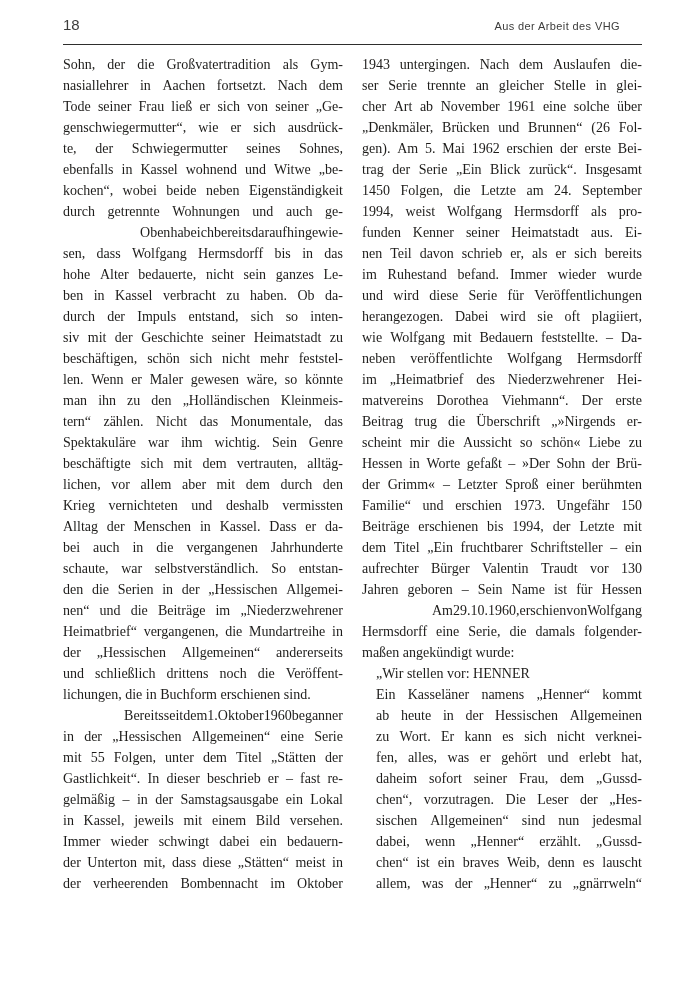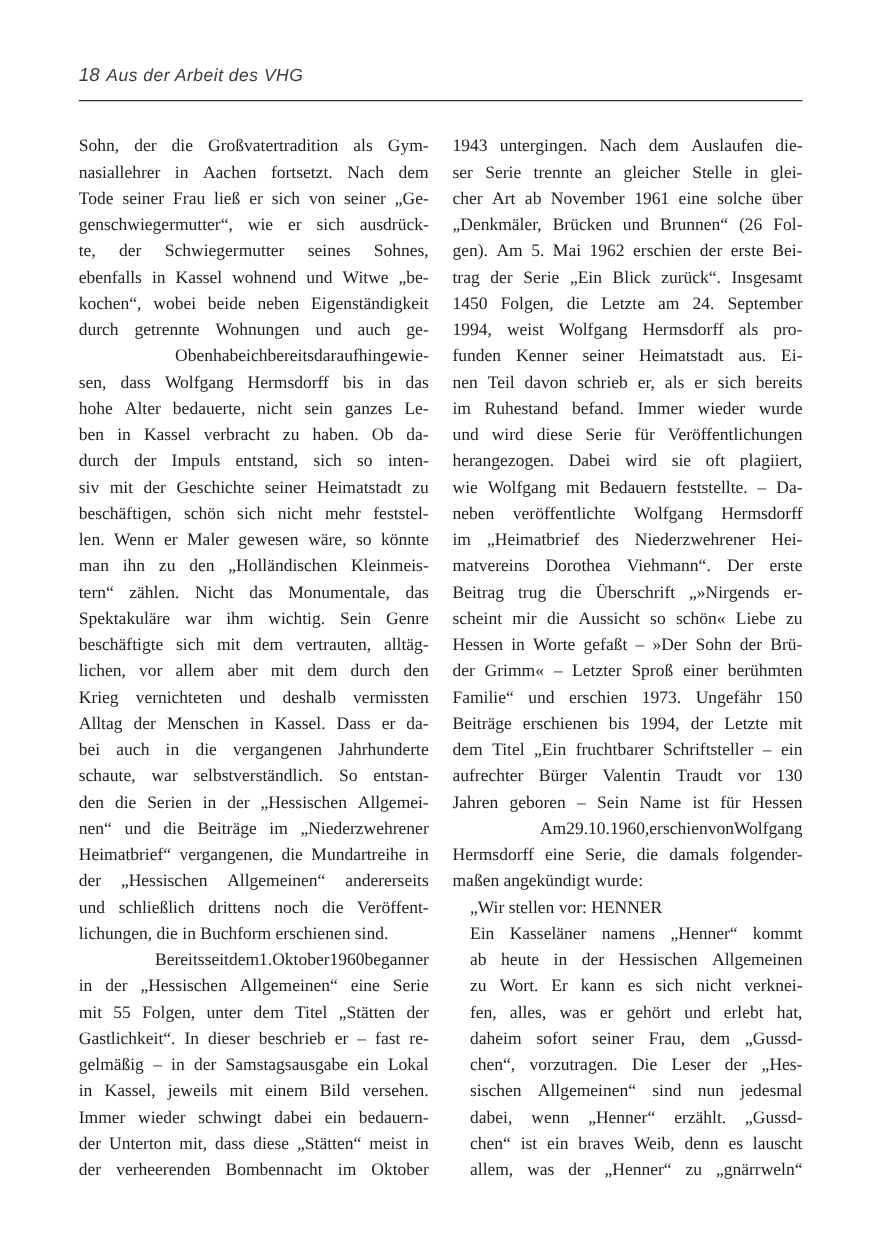--- a/index.html
+++ b/index.html
@@ -14,42 +14,41 @@
     position:relative;
     width:700px;height:988px;
     background:var(--bg);
     overflow:hidden;
     font-family:"Liberation Serif", serif;
     color:var(--text);
   }
   .page-header{
     display:flex;
     align-items:baseline;
-    padding:52px 58px 0 63px;
+    padding:16px 58px 0 63px;
     font-family:"Liberation Sans", sans-serif;
     color:var(--header-text);
-    font-style:italic;
   }
   .page-number{font-size:15px;min-width:22px;}
   .running-title{
     flex:1;
-    text-align:left;
-    font-size:14px;
+    text-align:right;
+    font-size:11px;
     letter-spacing:0.4px;
   }
   .header-spacer{min-width:22px;}
   .header-rule{
     margin:11px 58px 0 63px;
     border:0;
     border-top:1.6px solid var(--rule);
   }
   .columns{
     display:flex;
     gap:19px;
-    margin-top:26px;
+    margin-top:9px;
     padding:0 58px 0 63px;
   }
   .col{flex:1;min-width:0;}
   .line{
     height:21px;
     font-size:14px;
     line-height:21px;
     white-space:pre;
     display:flex;
     align-items:baseline;

